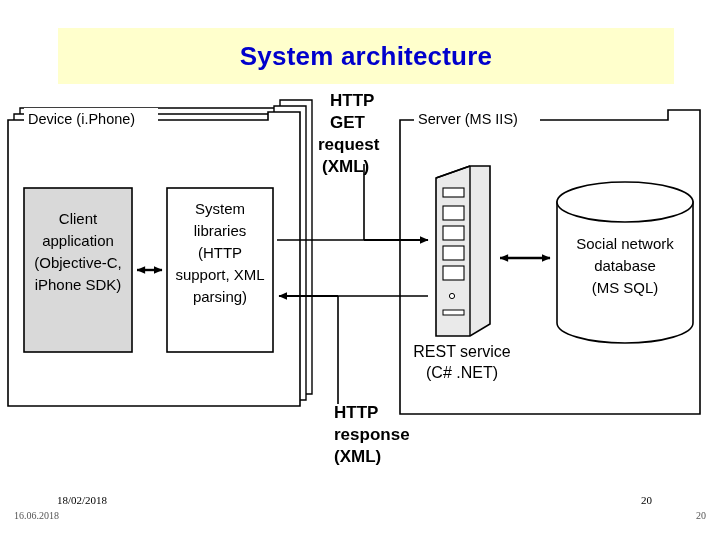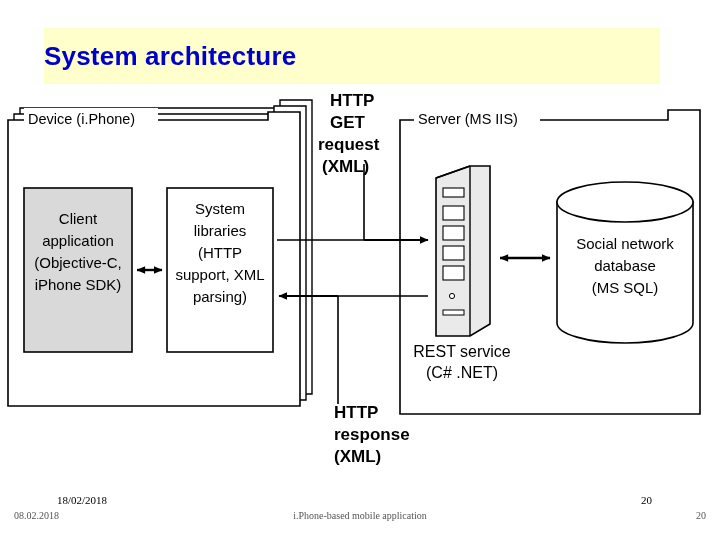--- a/index.html
+++ b/index.html
@@ -16,27 +16,28 @@
   }
   .slide {
     position: absolute;
     left: 0; top: 0;
     width: 720px; height: 540px;
   }
 
   
   .title-banner {
     position: absolute;
-    left: 44px;
+    left: 58px;
     top: 28px;
     width: 616px;
     height: 56px;
     background: #ffffcc;
     display: flex;
     align-items: center;
+    justify-content: center;
   }
   .title-text {
     color: #0000cc;
     font-size: 26px;
     font-weight: bold;
     letter-spacing: 0.2px;
     font-family: "Liberation Sans", sans-serif;
   }
 
   
@@ -211,19 +212,18 @@
       <g>
         <text x="334" y="334" font-size="17" font-weight="bold">HTTP</text>
         <text x="334" y="356" font-size="17" font-weight="bold">response</text>
         <text x="334" y="378" font-size="17" font-weight="bold">(XML)</text>
       </g>
     </svg>
   </div>
 
   <div class="footer">
     <div class="foot-date-big">18/02/2018</div>
-    <div class="foot-date-small">08.02.2018</div>
-    <div class="foot-center">i.Phone-based mobile application</div>
+    <div class="foot-date-small">16.06.2018</div>
     <div class="foot-num-big">20</div>
     <div class="foot-num-small">20</div>
   </div>
 
 </div>
 
 </body></html>

